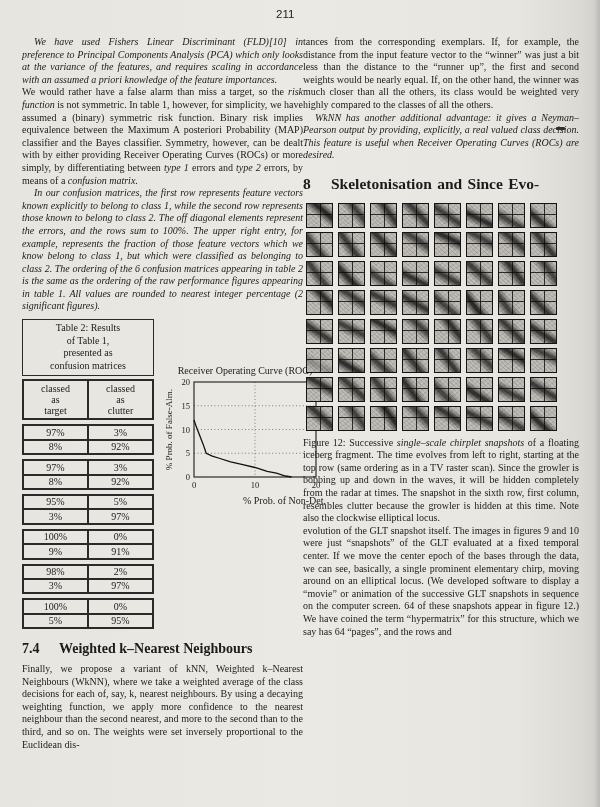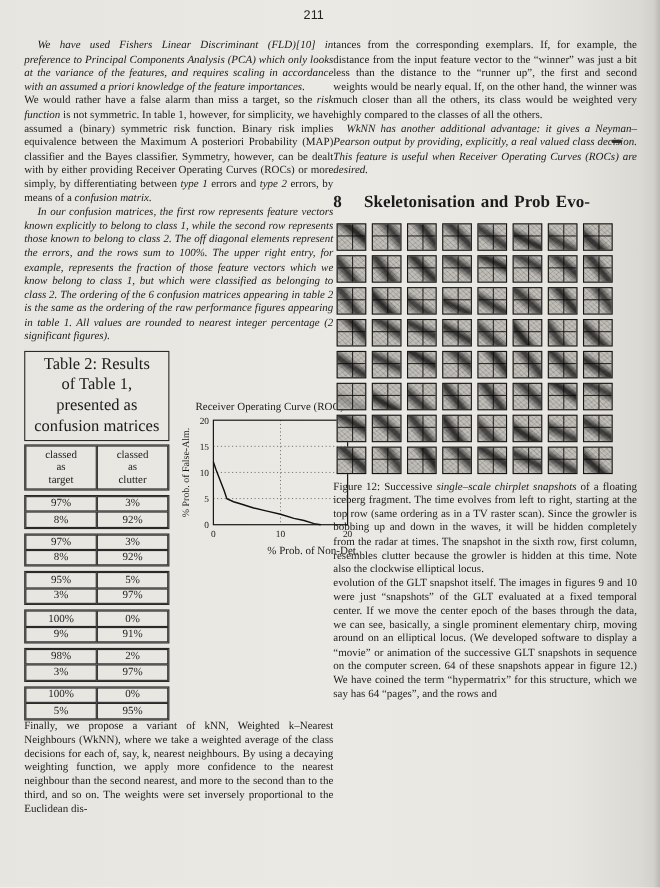--- a/index.html
+++ b/index.html
@@ -16,21 +16,21 @@
   .ind{text-indent:12px;font-style:italic;}
   .h2{font-weight:bold;font-size:14px;margin:11px 0 6px 0;white-space:nowrap;}
   .h2 .hnum{display:inline-block;width:37px;}
   .h74{margin-top:12px;}
   .h1{font-weight:bold;font-size:15.5px;margin:12px 0 8px 0;line-height:1.34;word-spacing:1.5px;}
   .h1 .hnum8{display:inline-block;width:28px;}
   .h1l2{padding-left:49px;}
   
   .tc-row{display:flex;align-items:flex-start;margin-top:6px;}
   .table2{width:132px;font-size:10px;flex:0 0 auto;}
-  .t2-cap{border:1.5px solid #2a2a2a;text-align:center;line-height:1.27;padding:2px 1px;white-space:pre-line;font-size:15px;}
+  .t2-cap{border:1.5px solid #2a2a2a;text-align:center;line-height:1.27;padding:2px 1px;white-space:pre-line;font-size:10px;}
   .t2-head{display:grid;grid-template-columns:1fr 1fr;border:1.5px solid #2a2a2a;margin-top:3px;}
   .hcell{border:1px solid #2a2a2a;text-align:center;line-height:1.12;padding:2px 0;white-space:pre-line;}
   .matrix{display:grid;grid-template-columns:1fr 1fr;border:1.5px solid #2a2a2a;margin-top:4px;}
   .mcell{border:1px solid #2a2a2a;text-align:center;line-height:1.14;padding:0.5px 0;}
   
   .chart{margin-left:10px;margin-top:46px;width:162px;flex:0 0 auto;}
   .ctitle{font-size:10px;text-align:center;margin-bottom:1px;white-space:nowrap;}
   .cxlabel{font-size:10px;text-align:right;padding-left:18px;}
   .grid{stroke:#50504e;stroke-width:.7;stroke-dasharray:1,2.4;}
   .axbox{fill:none;stroke:#1a1a1a;stroke-width:1.1;}
@@ -131,29 +131,32 @@
             <text x="30" y="111" class="tick" text-anchor="middle">0</text>
             <text x="91" y="111" class="tick" text-anchor="middle">10</text>
             <text x="152" y="111" class="tick" text-anchor="middle">20</text>
             <text class="axlabel" text-anchor="middle" transform="translate(8,52.5) rotate(-90)">% Prob. of False-Alm.</text>
             <polyline points="30.0,43.0 32.4,50.1 36.1,59.6 39.8,69.1 42.2,76.3 48.3,79.1 54.4,81.0 66.6,84.8 78.8,87.7 91.0,90.5 103.2,94.3 112.4,96.2 121.5,99.0 127.6,100.0" class="roc"></polyline>
           </svg>
         <div class="cxlabel">% Prob. of Non-Det.</div>
       </div>
     </div>
 
+    <div class="h2 h74">
+      <span class="hnum">7.4</span><span>Weighted k–Nearest Neighbours</span>
+    </div>
     <p class="jp">Finally, we propose a variant of kNN, Weighted k–Nearest Neighbours (WkNN), where we take a weighted average of the class decisions for each of, say, k, nearest neighbours. By using a decaying weighting function, we apply more confidence to the nearest neighbour than the second nearest, and more to the second than to the third, and so on. The weights were set inversely proportional to the Euclidean dis-</p>
   </div>
 
   <div class="col right">
     <p class="jp">tances from the corresponding exemplars.  If, for example, the distance from the input feature vector to the “winner” was just a bit less than the distance to the “runner up”, the first and second weights would be nearly equal.  If, on the other hand, the winner was much closer than all the others, its class would be weighted very highly compared to the classes of all the others.</p>
     <p class="jp ind">WkNN has another additional advantage: it gives a Neyman–Pearson output by providing, explicitly, a real valued class decision.  This feature is useful when Receiver Operating Curves (ROCs) are desired.</p>
 
     <div class="h1">
-      <div><span class="hnum8">8</span><span>Skeletonisation and Prob Evo-</span></div>
+      <div><span class="hnum8">8</span><span>Skeletonisation and Since Evo-</span></div>
     </div>
 
 
     <div id="figgrid" class="fig-grid">
         <div class="snap" style="background-image: linear-gradient(40deg, rgba(0, 0, 0, 0) 43%, rgba(12, 12, 12, 0.4) 55%, rgba(8, 8, 8, 0.8) 65%, rgba(8, 8, 8, 0.8) 71%, rgba(12, 12, 12, 0.32) 81%, rgba(0, 0, 0, 0) 91%), repeating-linear-gradient(43deg, rgba(25, 25, 25, 0.2) 0px, rgba(25, 25, 25, 0) 1px, rgba(25, 25, 25, 0) 2px, rgba(90, 90, 90, 0.14) 3px), repeating-linear-gradient(-37deg, rgba(35, 35, 35, 0.16) 0px, rgba(35, 35, 35, 0) 1px, rgba(35, 35, 35, 0) 3px, rgba(120, 120, 120, 0.12) 4px);"></div>
         <div class="snap" style="background-image: linear-gradient(51deg, rgba(0, 0, 0, 0) 46%, rgba(12, 12, 12, 0.33) 58%, rgba(8, 8, 8, 0.66) 68%, rgba(8, 8, 8, 0.66) 74%, rgba(12, 12, 12, 0.26) 84%, rgba(0, 0, 0, 0) 94%), repeating-linear-gradient(43deg, rgba(25, 25, 25, 0.2) 0px, rgba(25, 25, 25, 0) 1px, rgba(25, 25, 25, 0) 2px, rgba(90, 90, 90, 0.14) 3px), repeating-linear-gradient(-37deg, rgba(35, 35, 35, 0.16) 0px, rgba(35, 35, 35, 0) 1px, rgba(35, 35, 35, 0) 3px, rgba(120, 120, 120, 0.12) 4px);"></div>
         <div class="snap" style="background-image: linear-gradient(53.6deg, rgba(0, 0, 0, 0) 43%, rgba(12, 12, 12, 0.36) 55%, rgba(8, 8, 8, 0.72) 65%, rgba(8, 8, 8, 0.72) 71%, rgba(12, 12, 12, 0.29) 81%, rgba(0, 0, 0, 0) 91%), repeating-linear-gradient(43deg, rgba(25, 25, 25, 0.2) 0px, rgba(25, 25, 25, 0) 1px, rgba(25, 25, 25, 0) 2px, rgba(90, 90, 90, 0.14) 3px), repeating-linear-gradient(-37deg, rgba(35, 35, 35, 0.16) 0px, rgba(35, 35, 35, 0) 1px, rgba(35, 35, 35, 0) 3px, rgba(120, 120, 120, 0.12) 4px);"></div>
         <div class="snap" style="background-image: linear-gradient(46deg, rgba(0, 0, 0, 0) 35%, rgba(12, 12, 12, 0.35) 47%, rgba(8, 8, 8, 0.7) 57%, rgba(8, 8, 8, 0.7) 63%, rgba(12, 12, 12, 0.28) 73%, rgba(0, 0, 0, 0) 83%), repeating-linear-gradient(43deg, rgba(25, 25, 25, 0.2) 0px, rgba(25, 25, 25, 0) 1px, rgba(25, 25, 25, 0) 2px, rgba(90, 90, 90, 0.14) 3px), repeating-linear-gradient(-37deg, rgba(35, 35, 35, 0.16) 0px, rgba(35, 35, 35, 0) 1px, rgba(35, 35, 35, 0) 3px, rgba(120, 120, 120, 0.12) 4px);"></div>
         <div class="snap" style="background-image: linear-gradient(33.8deg, rgba(0, 0, 0, 0) 25%, rgba(12, 12, 12, 0.33) 37%, rgba(8, 8, 8, 0.67) 47%, rgba(8, 8, 8, 0.67) 53%, rgba(12, 12, 12, 0.27) 63%, rgba(0, 0, 0, 0) 73%), repeating-linear-gradient(43deg, rgba(25, 25, 25, 0.2) 0px, rgba(25, 25, 25, 0) 1px, rgba(25, 25, 25, 0) 2px, rgba(90, 90, 90, 0.14) 3px), repeating-linear-gradient(-37deg, rgba(35, 35, 35, 0.16) 0px, rgba(35, 35, 35, 0) 1px, rgba(35, 35, 35, 0) 3px, rgba(120, 120, 120, 0.12) 4px);"></div>
         <div class="snap" style="background-image: linear-gradient(26.3deg, rgba(0, 0, 0, 0) 15%, rgba(12, 12, 12, 0.38) 27%, rgba(8, 8, 8, 0.77) 37%, rgba(8, 8, 8, 0.77) 43%, rgba(12, 12, 12, 0.31) 53%, rgba(0, 0, 0, 0) 63%), repeating-linear-gradient(43deg, rgba(25, 25, 25, 0.2) 0px, rgba(25, 25, 25, 0) 1px, rgba(25, 25, 25, 0) 2px, rgba(90, 90, 90, 0.14) 3px), repeating-linear-gradient(-37deg, rgba(35, 35, 35, 0.16) 0px, rgba(35, 35, 35, 0) 1px, rgba(35, 35, 35, 0) 3px, rgba(120, 120, 120, 0.12) 4px);"></div>

